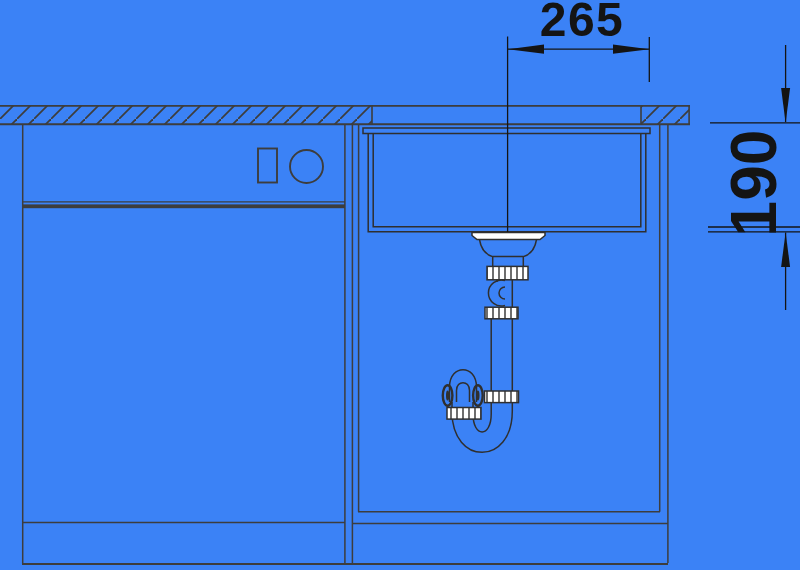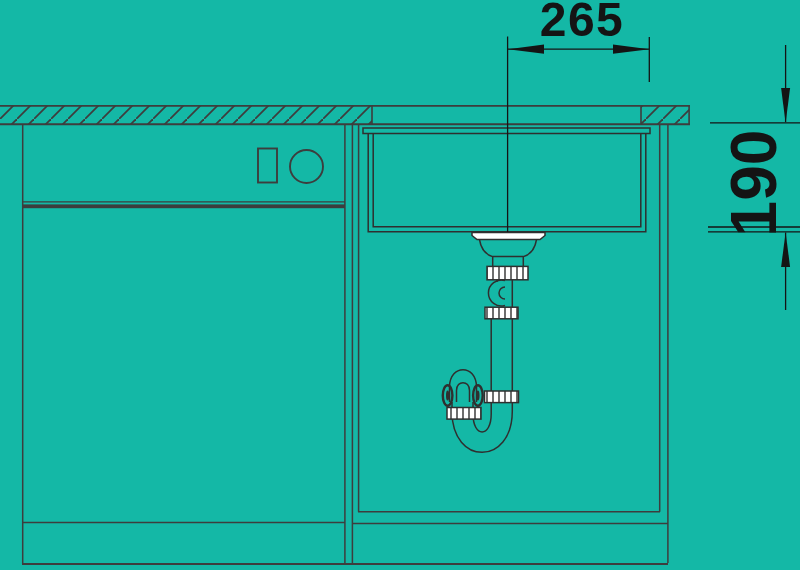--- a/index.html
+++ b/index.html
@@ -4,21 +4,21 @@
 <style>
   html, body {
     margin: 0;
     padding: 0;
     background: #ffffff;
   }
   .stage {
     position: relative;
     width: 800px;
     height: 570px;
-    background: #14b8a6;
+    background: #3b82f6;
     overflow: hidden;
     font-family: "Liberation Sans", sans-serif;
   }
   .stage svg {
     position: absolute;
     left: 0;
     top: 0;
   }
   .dim-label {
     position: absolute;

